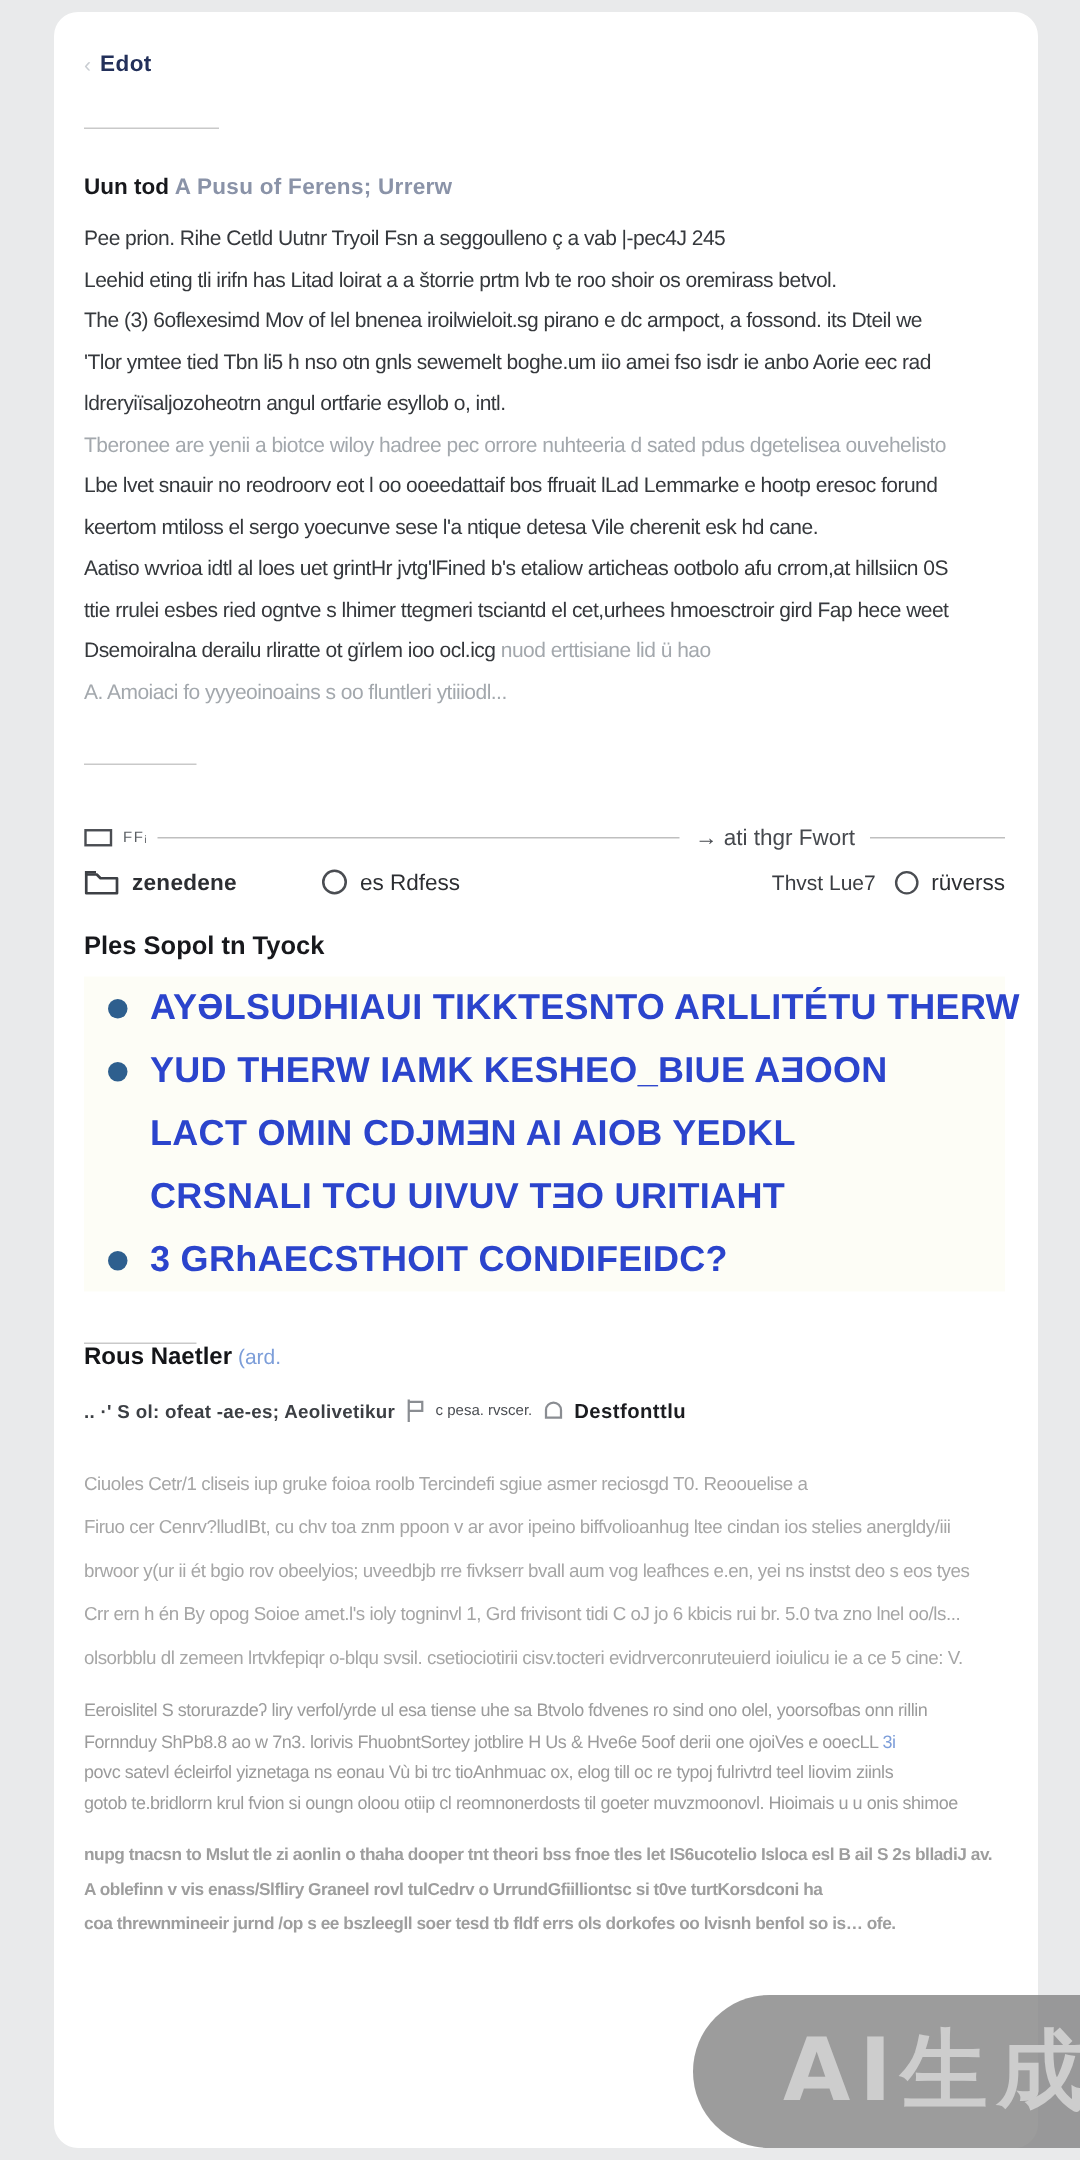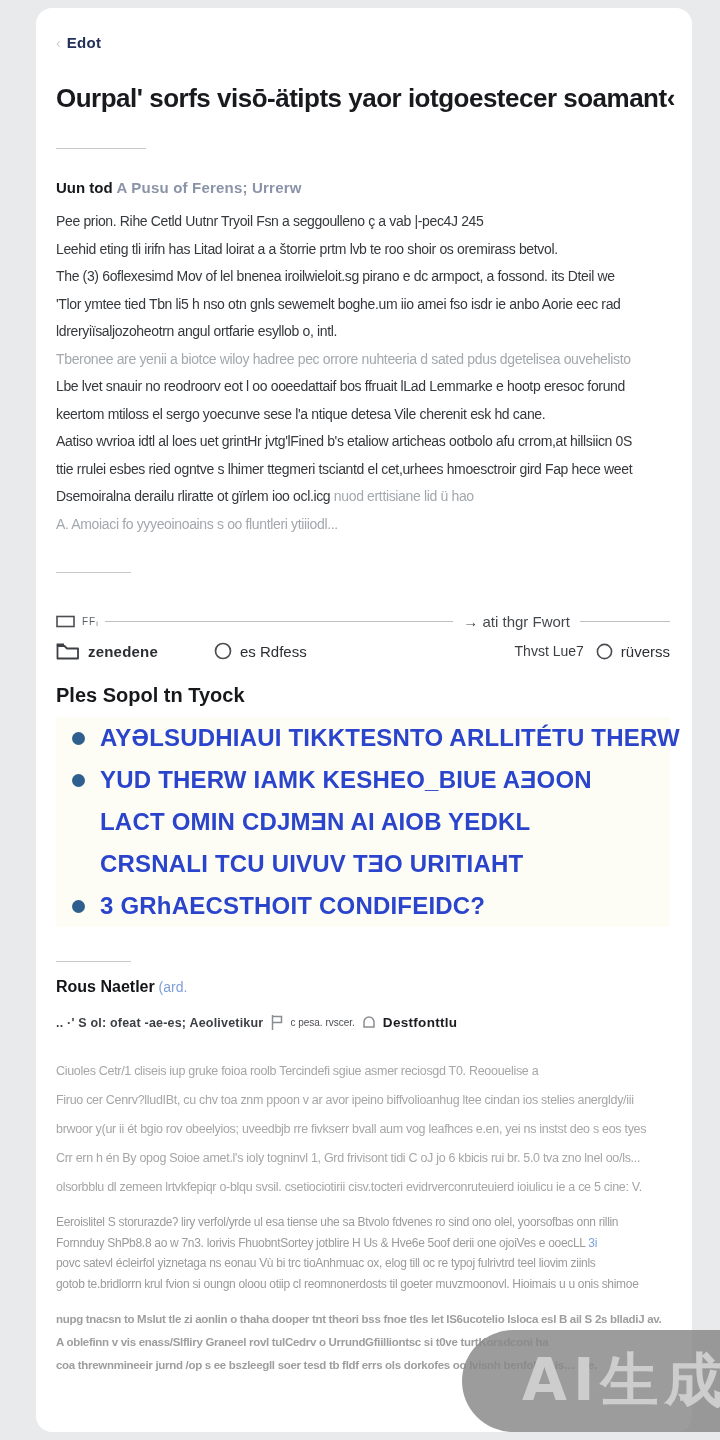--- a/index.html
+++ b/index.html
@@ -48,31 +48,31 @@
   .hline.grow { flex: 1; }
   .hline.tailseg { width: 90px; }
   .rule-row-label { font-size: 15px; color: #46494e; white-space: nowrap; padding: 0 4px; }
   .chip-row { margin-top: 12px; display: flex; align-items: center; font-size: 15px; color: #2c2e32; }
   .chip { display: flex; align-items: center; gap: 8px; text-align: center; }
   .chip-folder-label { font-weight: bold; letter-spacing: 0.2px; }
   .chip-radio { margin-left: 56px; }
   .chip-right { margin-left: auto; display: flex; align-items: center; gap: 8px; }
   .right-label { font-size: 14px; color: #3a3d42; margin-right: 4px; }
   
-  .list-heading { margin-top: 24px; font-size: 20px; font-weight: bold; color: #17181c; }
+  .list-heading { margin-top: 24px; font-size: 17px; font-weight: bold; color: #17181c; }
   .bluelist { margin-top: 10px; background: rgba(252,252,238,0.55); }
   .blue-item { display: flex; align-items: center; height: 42px; }
   .gutter { width: 44px; display: flex; justify-content: center; flex: none; }
   .bullet { width: 13px; height: 13px; border-radius: 50%; background: #2e5f8e; }
   .blue-text {
     font-size: 24px; font-weight: bold; color: #2b44cc;
     letter-spacing: 0.2px; white-space: nowrap;
   }
   
-  .rous-heading { margin-top: 16px; font-size: 16px; white-space: nowrap; }
+  .rous-heading { margin-top: 0; font-size: 16px; white-space: nowrap; }
   .rous-heading .hb { font-weight: bold; color: #141518; }
   .rous-heading .link { color: #7d9ed9; font-size: 14px; }
   .meta-row { margin-top: 18px; display: flex; align-items: center; gap: 6px; white-space: nowrap; }
   .meta-prefix { font-size: 12.5px; font-weight: bold; color: #3c3f44; letter-spacing: 0.2px; }
   .meta-mid { font-size: 10px; color: #4a4d52; }
   .meta-bold { font-size: 13.5px; font-weight: bold; color: #1b1c20; letter-spacing: 0.3px; }
   .grayblock1 { margin-top: 26px; }
   .g1line { font-size: 12.5px; color: #a6a6a6; line-height: 29px; letter-spacing: -0.3px; white-space: nowrap; }
   .grayblock2 { margin-top: 10px; }
   .g2line { font-size: 12px; color: #9b9b9b; line-height: 20.5px; letter-spacing: -0.3px; white-space: nowrap; }
@@ -98,21 +98,20 @@
 </head>
 <body>
 
 <div class="card">
 
   <div class="edit-row">
     <span class="back-tick">‹</span>
     <span class="edit-label">Edot</span>
   </div>
 
-  <div class="title">Ourpal' sorfs visō-ätipts yaor iotgoestecer soamant‹</div>
 
   <hr class="rule w90">
 
   <div class="intro-heading">
     <span class="hb">Uun tod</span><span class="hr2"> A Pusu of Ferens; Urrerw</span>
   </div>
 
   <div class="intro-lines">
     <div class="pline">Pee prion. Rihe Cetld Uutnr Tryoil Fsn a seggoulleno ç a vab |-pec4J 245</div>
     <div class="pline">Leehid eting tli irifn has Litad loirat a a štorrie prtm lvb te roo shoir os oremirass betvol.</div>

